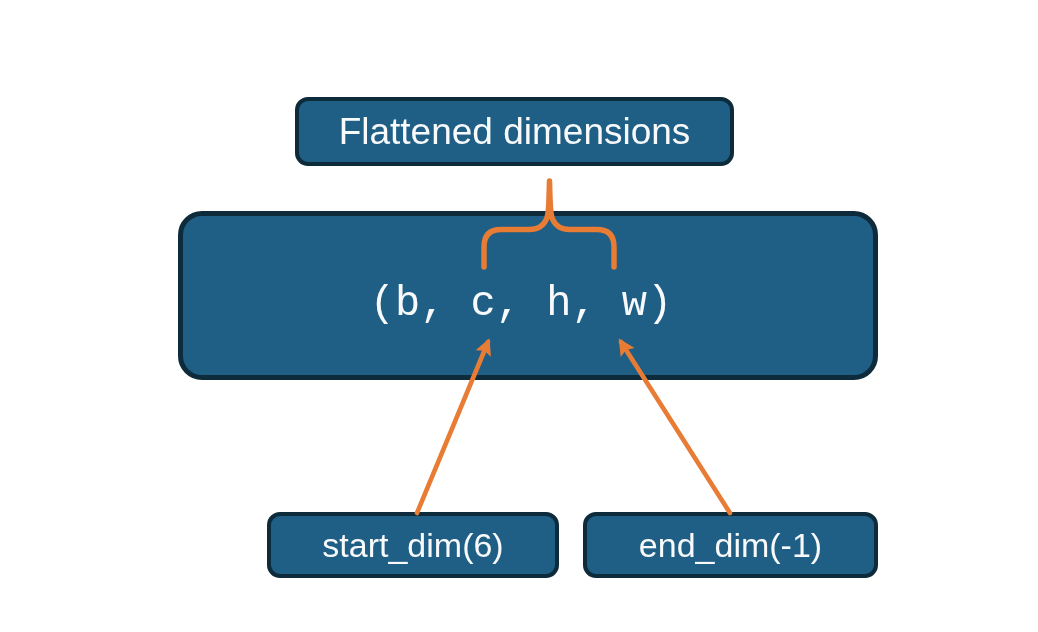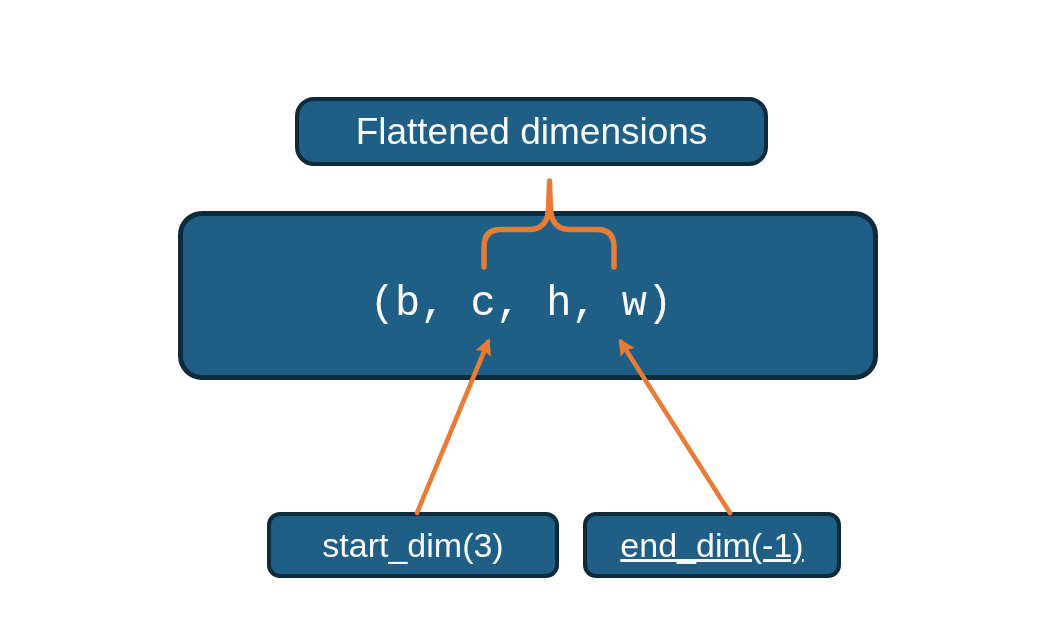--- a/index.html
+++ b/index.html
@@ -27,42 +27,42 @@
     background: var(--node-fill);
     border: 4px solid var(--node-border);
     color: var(--text);
     display: flex;
     align-items: center;
     justify-content: center;
     text-align: center;
   }
   .node-top {
     left: 295px; top: 97px;
-    width: 473px; height: 69px;
-    border-radius: 19px;
+    width: 439px; height: 69px;
+    border-radius: 13px;
     font-size: 37px;
   }
   .node-main {
     left: 178px; top: 211px;
     width: 700px; height: 169px;
     border-radius: 24px;
     border-width: 5px;
     font-size: 42px;
     padding-top: 16px;
     padding-right: 14px;
     font-family: Liberation Mono, monospace;
   }
   .node-small {
     top: 512px;
     height: 66px;
     border-radius: 13px;
     font-size: 34px;
   }
   .node-start { left: 267px; width: 292px; }
-  .node-end   { left: 583px; width: 258px; text-decoration: underline; }
+  .node-end   { left: 583px; width: 295px; }
   .overlay {
     position: absolute;
     left: 0; top: 0;
     width: 1038px; height: 632px;
     pointer-events: none;
   }
   .accent-stroke {
     stroke: var(--accent);
     fill: none;
     stroke-linecap: round;
@@ -77,21 +77,21 @@
 
   <div class="node node-top">
     <span>Flattened dimensions</span>
   </div>
 
   <div class="node node-main">
     <span>(b, c, h, w)</span>
   </div>
 
   <div class="node node-small node-start">
-    <span>start_dim(3)</span>
+    <span>start_dim(6)</span>
   </div>
 
   <div class="node node-small node-end">
     <span>end_dim(-1)</span>
   </div>
 
   <svg class="overlay" viewBox="0 0 1038 632">
     <defs>
       <marker id="arrowhead" viewBox="0 0 10 10" refX="7.5" refY="5" markerWidth="4.1" markerHeight="3.6" orient="auto">
         <path d="M 0 0 L 10 5 L 0 10 L 1.8 5 z" class="accent-fill"></path>

